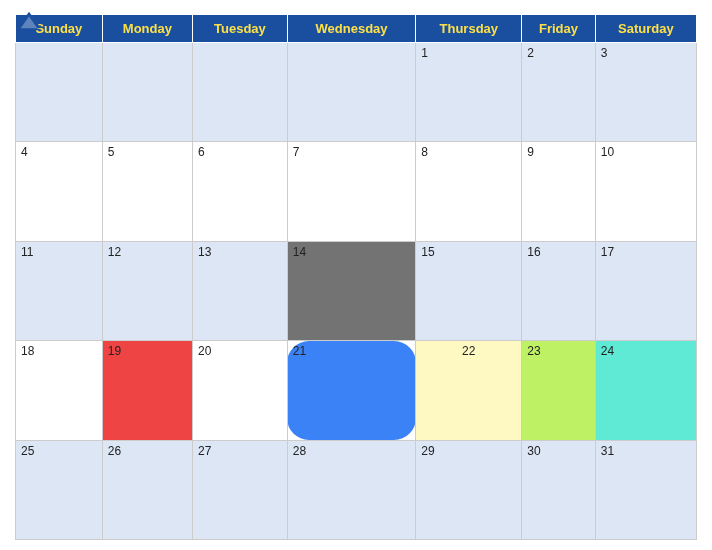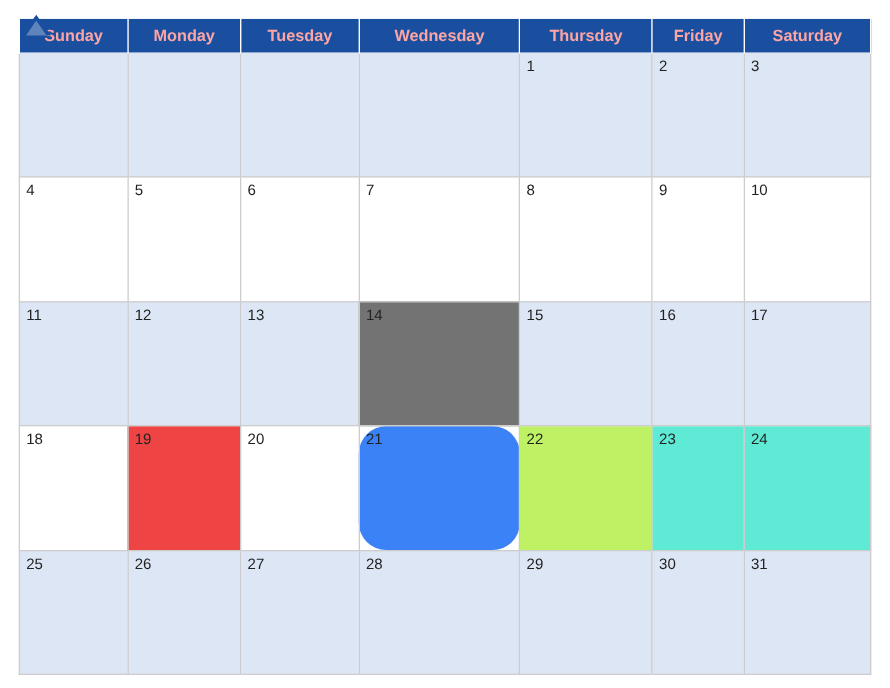--- a/index.html
+++ b/index.html
@@ -52,21 +52,21 @@
       font-size: 13px;
       color: #333;
     }
     .calendar {
       width: 100%;
       border-collapse: collapse;
       flex: 1;
     }
     .calendar th {
       background-color: #1a4fa0;
-      color: #fca5a5;
+      color: #fde047;
       text-align: center;
       padding: 6px 2px;
       font-size: 13px;
       border: 1px solid #fff;
     }
     .calendar td {
       border: 1px solid #ccc;
       vertical-align: top;
       padding: 3px 5px;
       height: 72px;
@@ -143,22 +143,22 @@
         <td style="background-color: #737373;"><span class="day-num">14</span></td>
         <td style="background-color: rgb(220, 230, 245);"><span class="day-num">15</span></td>
         <td style="background-color: rgb(220, 230, 245);"><span class="day-num">16</span></td>
         <td style="background-color: rgb(220, 230, 245);"><span class="day-num">17</span></td>
       </tr>
       <tr>
         <td style="background-color: rgb(255, 255, 255);"><span class="day-num">18</span></td>
         <td style="background-color: #ef4444;"><span class="day-num">19</span></td>
         <td style="background-color: rgb(255, 255, 255);"><span class="day-num">20</span></td>
         <td style="background-color: #3b82f6; border-radius: 22px;"><span class="day-num">21</span></td>
-        <td style="background-color: #bef264;"><span class="day-num">22</span></td>
-        <td style="background-color: #5eead4;"><span class="day-num">23</span></td>
+        <td style="background-color: #fef9c3; text-align: center;"><span class="day-num">22</span></td>
+        <td style="background-color: #bef264;"><span class="day-num">23</span></td>
         <td style="background-color: #5eead4;"><span class="day-num">24</span></td>
       </tr>
       <tr>
         <td style="background-color: rgb(220, 230, 245);"><span class="day-num">25</span></td>
         <td style="background-color: rgb(220, 230, 245);"><span class="day-num">26</span></td>
         <td style="background-color: rgb(220, 230, 245);"><span class="day-num">27</span></td>
         <td style="background-color: rgb(220, 230, 245);"><span class="day-num">28</span></td>
         <td style="background-color: rgb(220, 230, 245); margin-left: 20px;"><span class="day-num">29</span></td>
         <td style="background-color: rgb(220, 230, 245);"><span class="day-num">30</span></td>
         <td style="background-color: rgb(220, 230, 245);"><span class="day-num">31</span></td>

